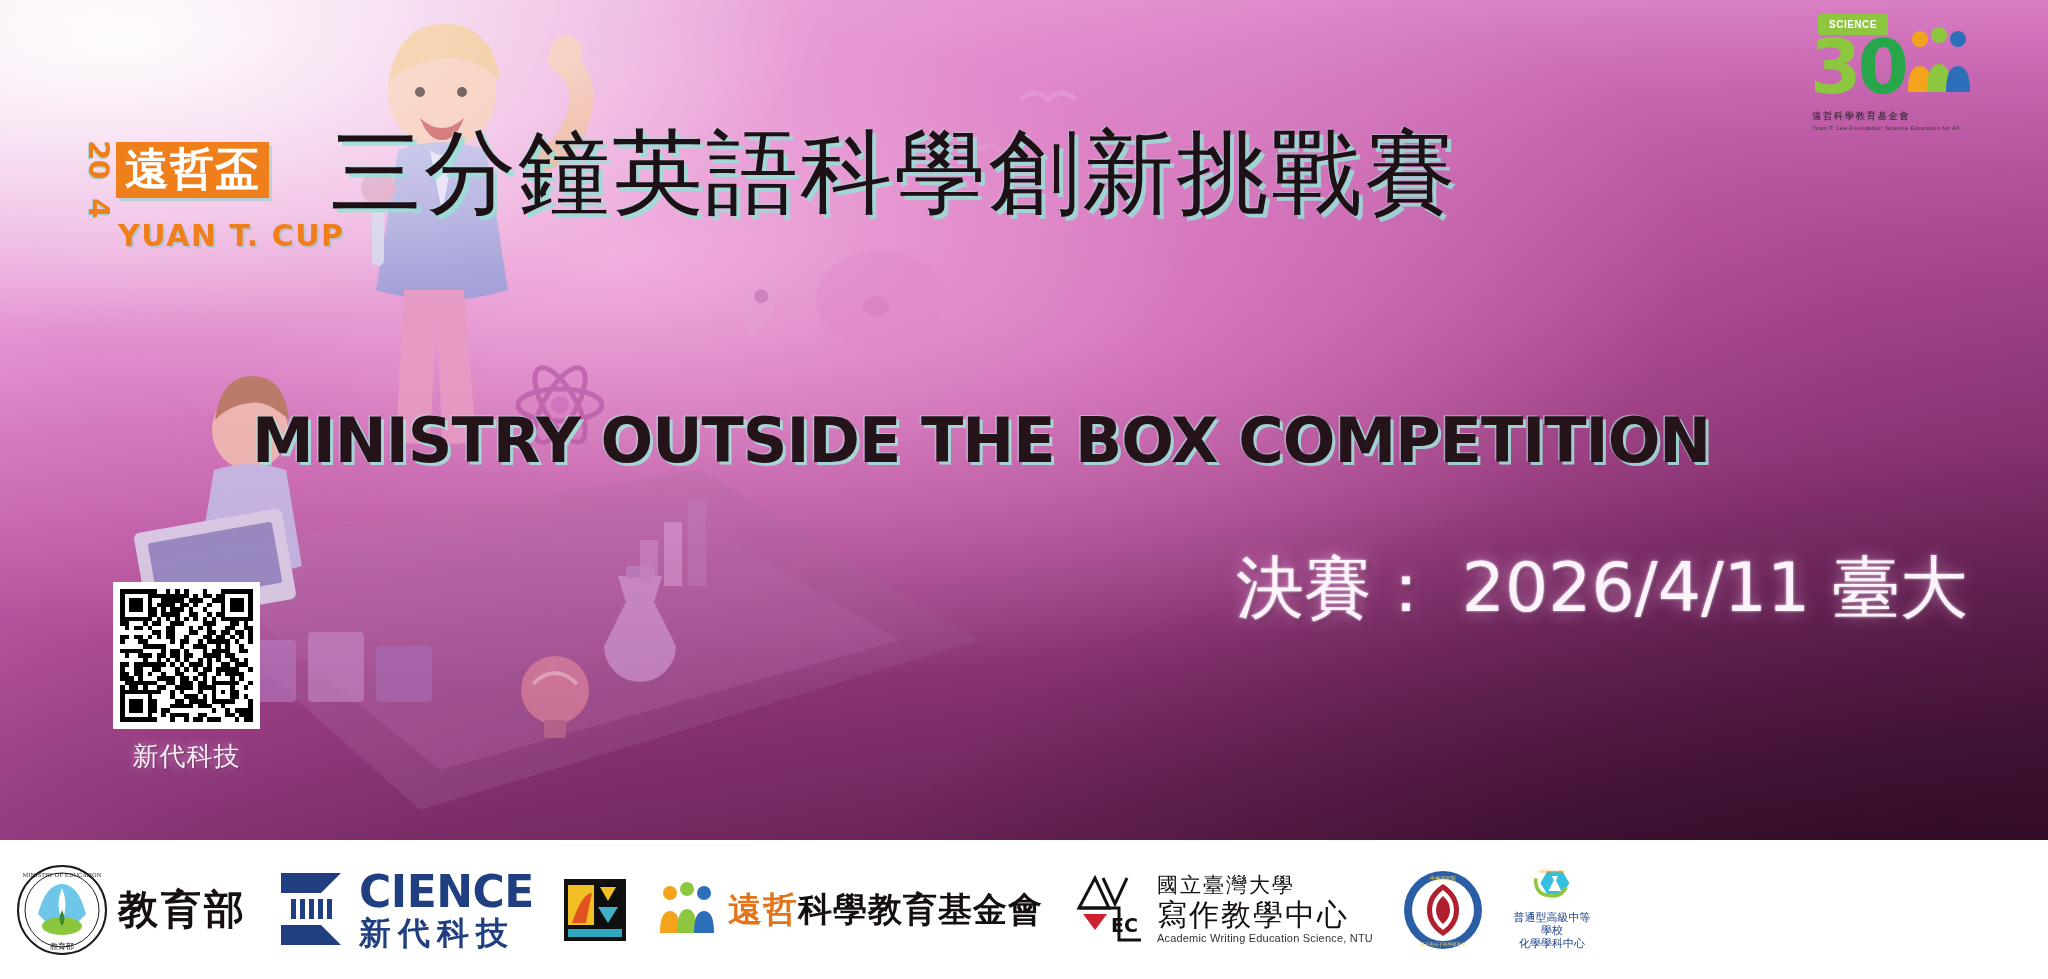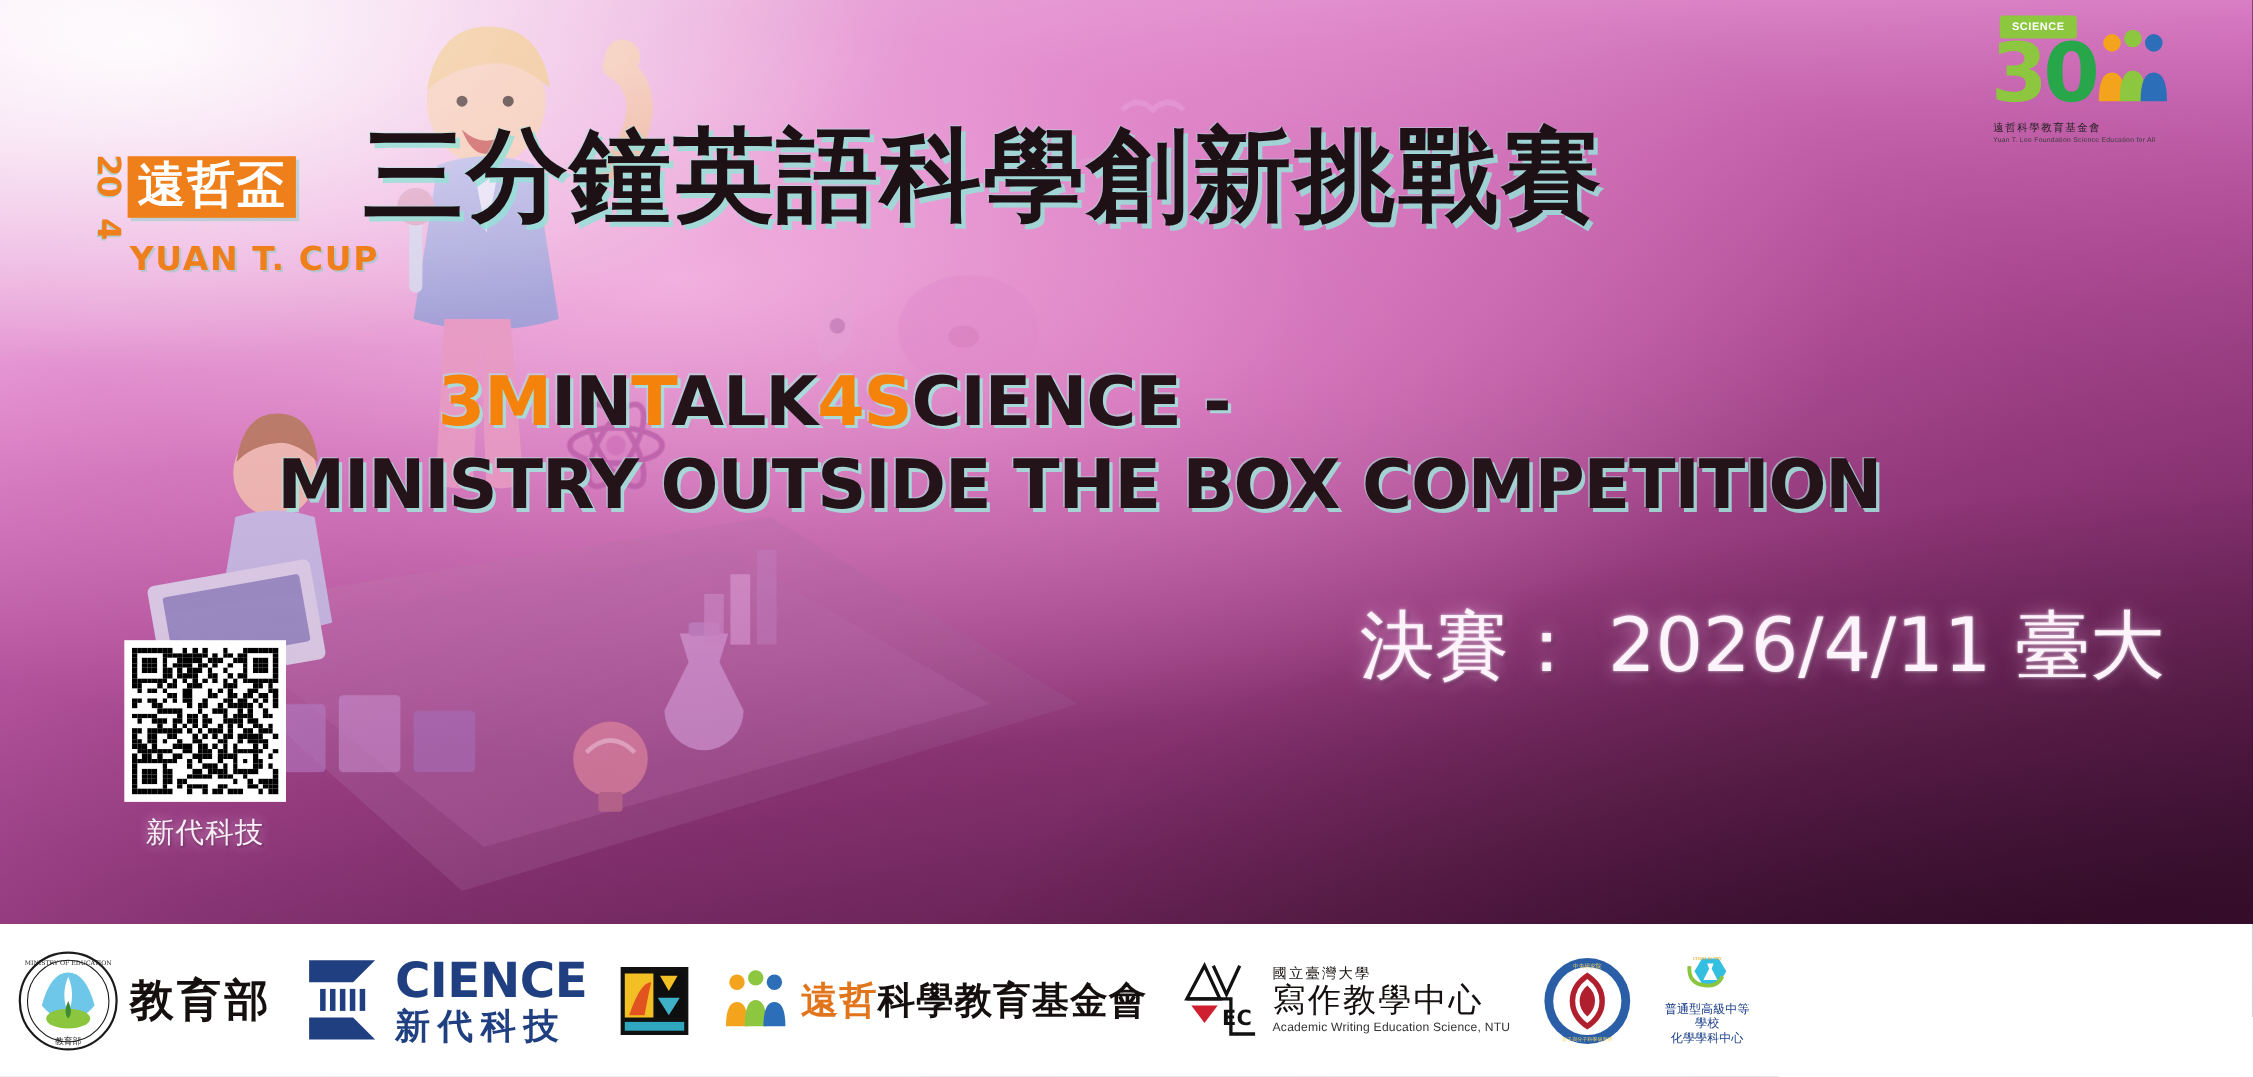--- a/index.html
+++ b/index.html
@@ -87,22 +87,22 @@
   .badge .cupen {
     position:absolute; left:36px; top:82px;
     font-size:30px; font-weight:bold; color:#ef7f1a;
     letter-spacing:1.5px; white-space:nowrap;
     text-shadow:2px 2px 0 rgba(120,205,190,.45);
     font-family:"DejaVu Sans",sans-serif;
   }
 
   
   .main-title {
-    position:absolute; left:330px; top:114px;
-    font-size:92px; line-height:1; font-weight:bold;
+    position:absolute; left:330px; top:127px;
+    font-size:92px; line-height:1; font-weight:normal;
     color:#1d1116; letter-spacing:2px; white-space:nowrap;
     font-family:"DejaVu Sans",sans-serif;
     text-shadow:
       4px 4px 0 rgba(150,225,215,.85),
       -1px -1px 0 rgba(160,230,220,.45);
   }
 
   
   .en-line1 {
     position:absolute; left:398px; top:334px;
@@ -184,21 +184,21 @@
     margin-top:3px; font-family:"DejaVu Sans",sans-serif;
   }
   .cy-box { width:62px; height:62px; position:relative; }
   .yuanzhe-cn {
     font-size:34px; font-weight:bold; color:#15100f; letter-spacing:1px;
     font-family:"DejaVu Sans",sans-serif; white-space:nowrap;
   }
   .yz-orange { color:#e2751b; }
   .awec { width:74px; height:72px; position:relative; }
   .awec-txt { display:flex; flex-direction:column; line-height:1.05; }
-  .awec-cn1 { font-size:13px; color:#15100f; letter-spacing:2px; font-family:"DejaVu Sans",sans-serif; }
+  .awec-cn1 { font-size:21px; color:#15100f; letter-spacing:2px; font-family:"DejaVu Sans",sans-serif; }
   .awec-cn2 { font-size:30px; color:#15100f; letter-spacing:2px; font-family:"DejaVu Sans",sans-serif; margin-top:2px;}
   .awec-en { font-size:11px; color:#333; letter-spacing:.2px; margin-top:3px; }
   .chem-txt { display:flex; flex-direction:column; line-height:1.2; text-align:center; }
   .chem-cn { font-size:11px; color:#1b3f86; font-family:"DejaVu Sans",sans-serif; }
   .sinica { width:80px; height:80px; }
   .chem { width:78px; height:82px; display:flex; flex-direction:column; align-items:center;}
 </style>
 </head>
 <body>
 
@@ -326,23 +326,20 @@
       <span class="y2">4</span>
     </div>
     <div class="cupbox">
       <div class="cn">遠哲盃</div>
     </div>
     <div class="cupen">YUAN T. CUP</div>
   </div>
 
   <div class="main-title">三分鐘英語科學創新挑戰賽</div>
 
-  <div class="en-line1">
-    <span class="o">3M</span><span class="k">IN</span><span class="o">T</span><span class="k">ALK</span><span class="o">4S</span><span class="k">CIENCE -</span>
-  </div>
   <div class="en-line2">MINISTRY OUTSIDE THE BOX COMPETITION</div>
 
   <div class="dates">
     <div class="date-row">決賽： 2026/4/11  臺大</div>
   </div>
 
   <div class="qr-wrap">
     <div class="qr-card">
       <div class="qr-grid" id="qrGrid">
           <i></i>

